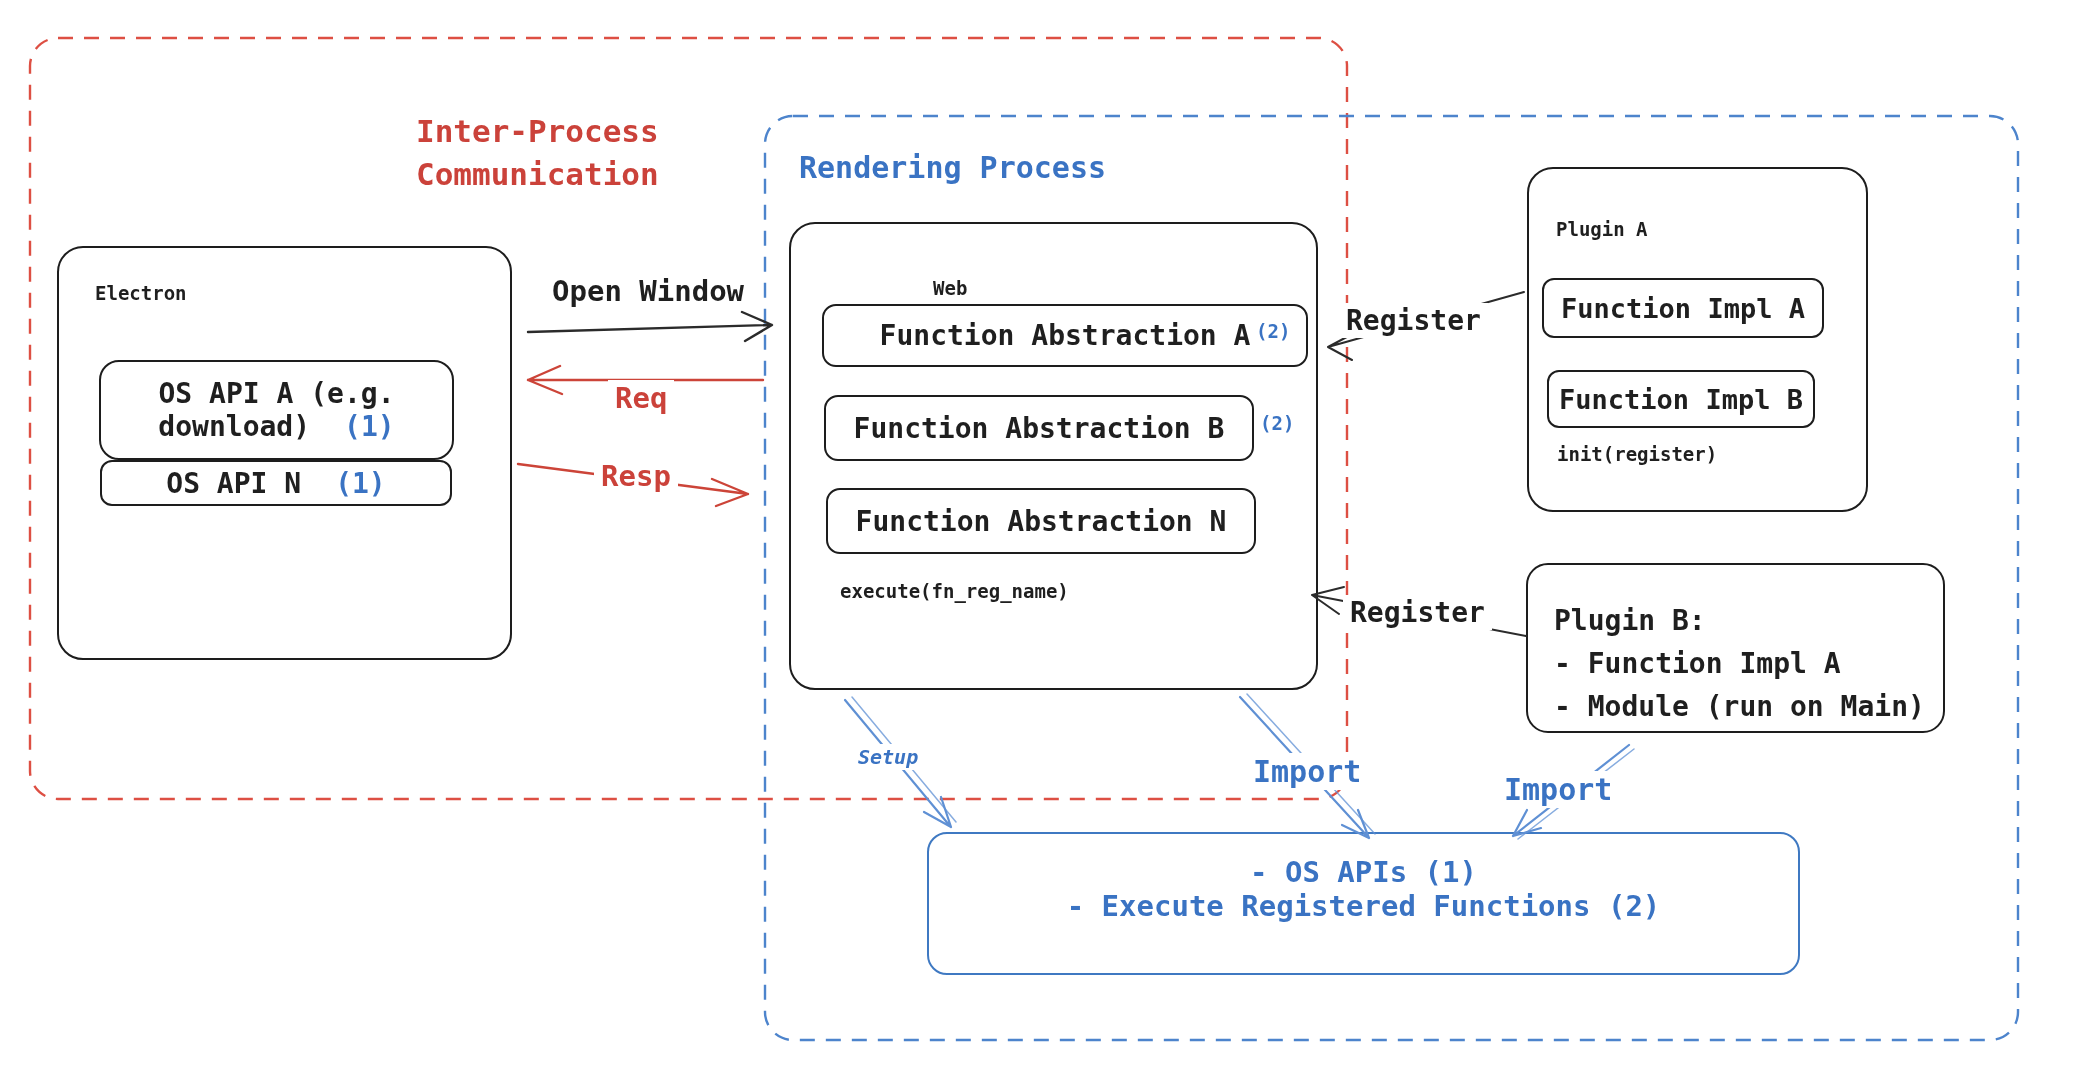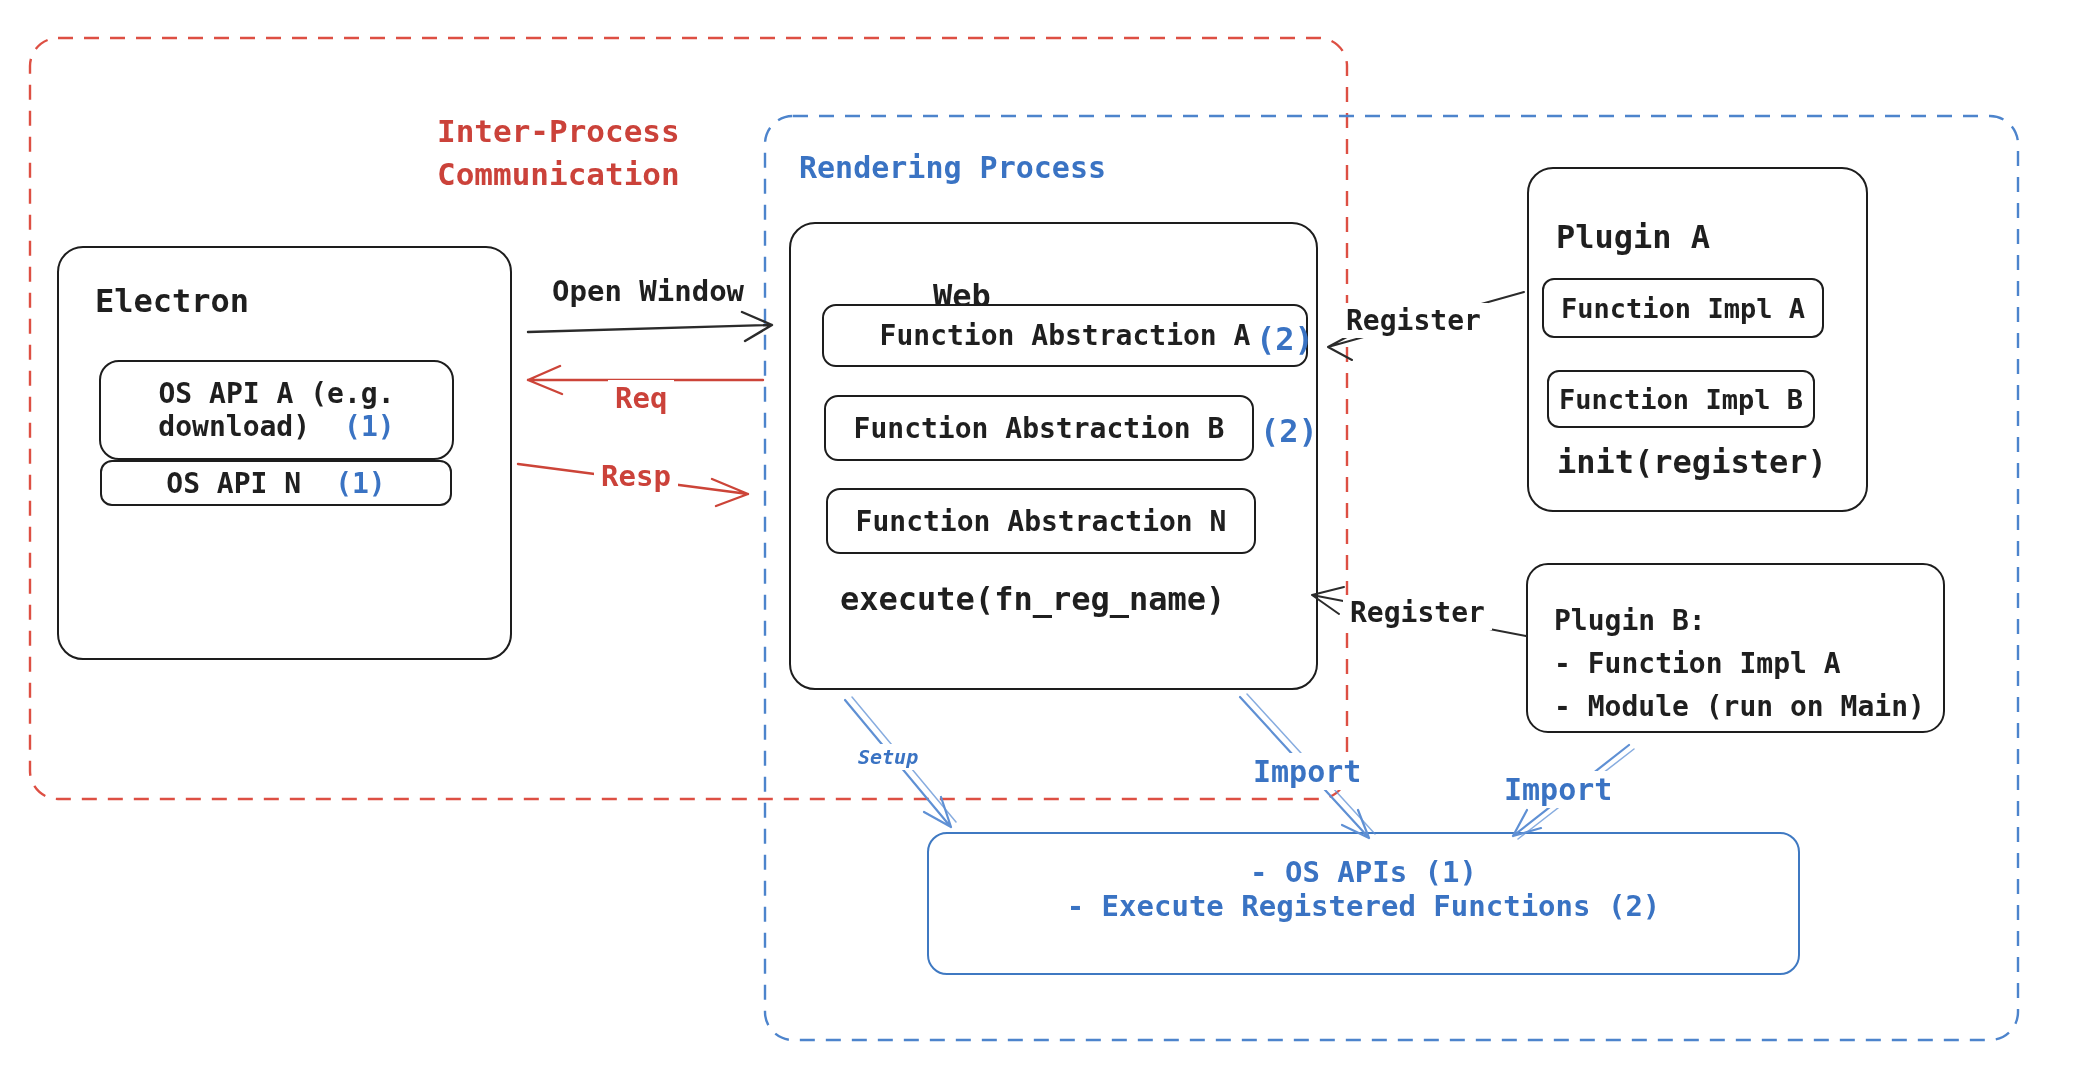--- a/index.html
+++ b/index.html
@@ -29,21 +29,21 @@
     background:#ffffff;
     box-sizing:border-box;
     display:flex;align-items:center;justify-content:center;
     text-align:center;
   }
   .lbl{position:absolute;white-space:nowrap;z-index:6;}
   .mask{background:#ffffff;padding:1px 7px;}
   .blue{color:#3a73c3;}
   .red{color:#cb423a;}
   .section-lbl{font-size:31px;line-height:43px;white-space:pre-line;}
-  .title{font-size:32px;}
+  .title{font-size:19px;}
   .body-txt{font-size:28px;}
   .badge{color:#3a73c3;}
   .core-box{
     position:absolute;
     border:2px solid #3f79c2;
     border-radius:20px;
     background:#ffffff;
     box-sizing:border-box;
     z-index:2;
   }
@@ -92,21 +92,21 @@
       <path stroke-width="2.2" d="M1240 697 L1369 838 M1358 810 L1369 838 M1342 825 L1369 838"></path>
       <path stroke-width="1.5" opacity="0.75" d="M1247 694 L1375 834"></path>
     </g>
 
     <g stroke="#5f90d4" fill="none" stroke-linecap="round">
       <path stroke-width="2.2" d="M1629 745 L1513 836 M1541 828 L1513 836 M1527 810 L1513 836"></path>
       <path stroke-width="1.5" opacity="0.75" d="M1634 749 L1518 839"></path>
     </g>
   </svg>
 
-  <div class="lbl section-lbl red" style="left:437px;top:110px;white-space:pre-line;">Inter-Process
+  <div class="lbl section-lbl red" style="left:416px;top:110px;white-space:pre-line;">Inter-Process
 Communication</div>
 
   <div class="lbl blue" style="left:799px;top:150px;font-size:30px;">Rendering Process</div>
 
   <div class="box" style="left:57px;top:246px;width:455px;height:414px;">
     <div class="abs title" style="left:36px;top:34px;">Electron</div>
 
     <div class="innerbox" style="left:40px;top:112px;width:355px;height:100px;border-radius:20px;">
       <div class="body-txt">
         <div>OS API A (e.g.</div>

